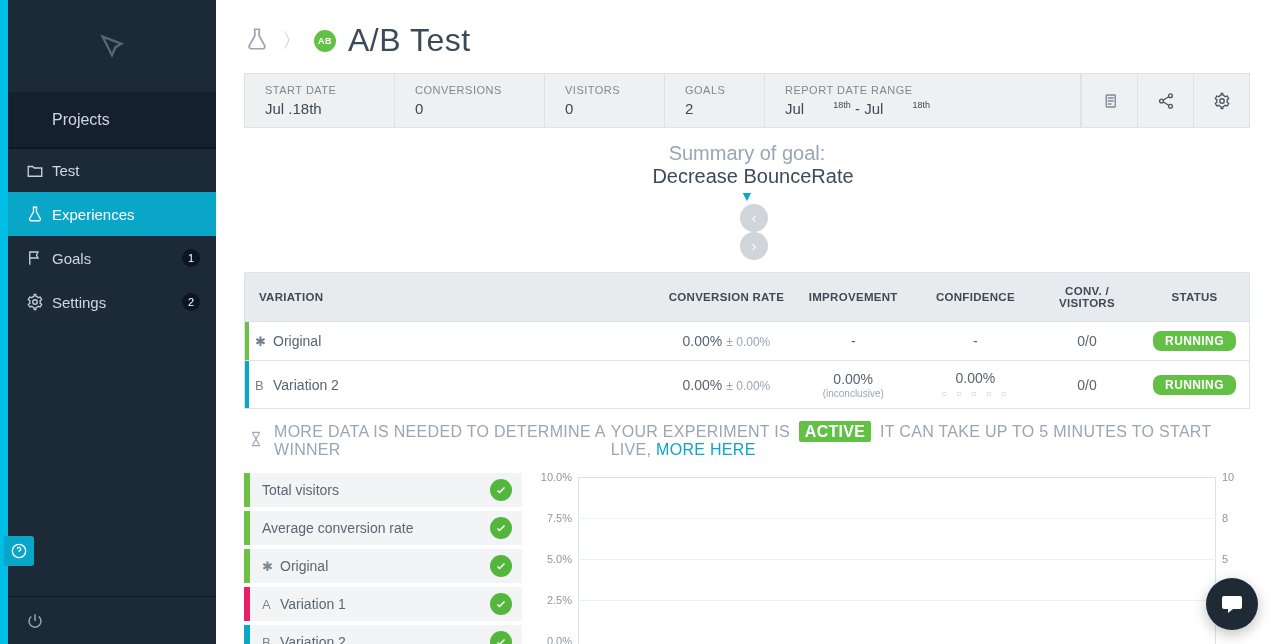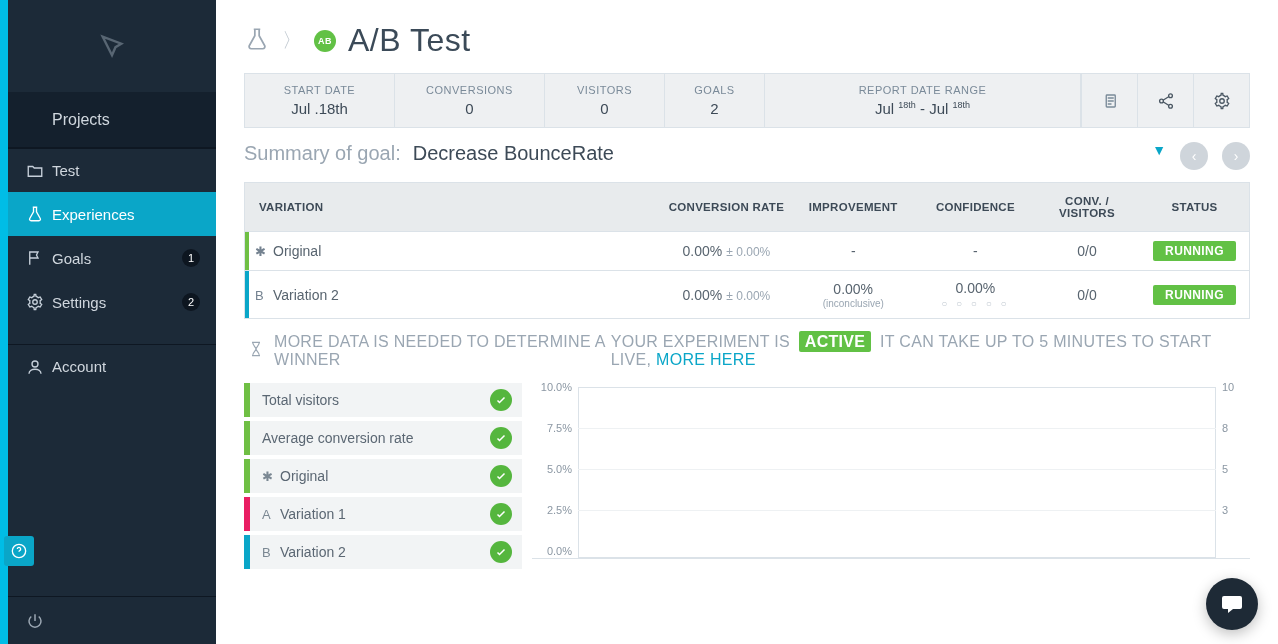--- a/index.html
+++ b/index.html
@@ -45,49 +45,49 @@
   
   .main{flex:1;height:644px;overflow:hidden;padding:0 0 0 0;}
   .content{padding:22px 28px 0 28px;}
 
   .bc{display:flex;align-items:center;gap:12px;margin-bottom:14px;}
   .bc .flask svg{stroke:#9aa6b2;}
   .bc .chev{color:#c0c8d0;font-size:20px;}
   .ab-badge{width:22px;height:22px;border-radius:50%;background:var(--run);color:#fff;font-size:9px;font-weight:700;display:flex;align-items:center;justify-content:center;letter-spacing:.5px;}
   .title{font-size:32px;font-weight:300;color:#3b4a58;letter-spacing:.5px;}
 
-  .stats{display:flex;background:var(--panel);border:1px solid var(--border);margin-bottom:14px;text-align:center;}
+  .stats{display:flex;background:var(--panel);border:1px solid var(--border);margin-bottom:14px;}
   .stat{padding:10px 20px;border-right:1px solid var(--border);min-width:150px;}
   .stat.report{flex:1;}
   .stat .lbl{font-size:11px;letter-spacing:.5px;color:var(--ink-light);margin-bottom:4px;}
   .stat .val{font-size:15px;color:var(--ink);}
-  .stat sup{font-size:9px;vertical-align:super;}
+  .stat sup{font-size:9px;vertical-align:super;margin-left:25px;}
   .stat-actions{display:flex;}
   .sa{width:56px;display:flex;align-items:center;justify-content:center;border-left:1px solid var(--border);color:#6b7a89;cursor:pointer;}
 
-  .summary-row{display:flex;align-items:flex-start;margin:6px 0 12px;}
+  .summary-row{display:flex;align-items:center;margin:6px 0 12px;flex-direction:column;}
   .summary-row .s-lbl{font-size:20px;color:var(--ink-lighter);font-weight:300;}
   .summary-row .s-goal{font-size:20px;color:var(--ink);margin-left:12px;font-weight:300;}
   .summary-row .spacer{flex:1;}
   .tri{color:var(--active);font-size:14px;cursor:pointer;}
   .nav-circle{width:28px;height:28px;border-radius:50%;background:#cfd5db;color:#fff;display:flex;align-items:center;justify-content:center;margin-left:14px;font-size:14px;cursor:pointer;}
 
   
   table{width:100%;border-collapse:collapse;border:1px solid var(--border);}
   th{background:var(--hdr);font-size:11.5px;letter-spacing:.3px;color:var(--ink);text-align:center;padding:12px 4px;border-bottom:1px solid var(--border);font-weight:600;}
   th.variation{text-align:left;padding-left:14px;width:450px;}
   td{padding:9px 10px;font-size:14px;color:#58646f;text-align:center;border-top:1px solid var(--border);}
   td.variation{text-align:left;position:relative;}
   tr.row-alt td{background:var(--row-alt);}
   .vbar{position:absolute;left:0;top:0;bottom:0;width:4px;}
   .vprefix{color:#748290;font-size:13px;margin-right:6px;display:inline-block;min-width:12px;}
   .pm{font-size:12px;color:#9aa6b2;margin-left:4px;}
   .sub{font-size:10px;color:#9aa6b2;display:block;margin-top:1px;}
   .dots{letter-spacing:3px;color:#c2cad2;font-size:10px;display:block;margin-top:2px;}
-  .status-badge{display:inline-block;background:var(--run);color:#fff;font-size:12px;font-weight:600;padding:3px 12px;border-radius:2px;letter-spacing:.4px;}
+  .status-badge{display:inline-block;background:var(--run);color:#fff;font-size:12px;font-weight:600;padding:3px 12px;border-radius:8px;letter-spacing:.4px;}
 
   .infobar{display:flex;align-items:center;font-size:16px;color:var(--ink-lighter);padding:14px 4px 14px 4px;letter-spacing:.3px;}
   .infobar .left{display:flex;align-items:center;gap:10px;}
   .infobar .right{margin-left:auto;}
   .infobar .active-pill{background:var(--run);color:#fff;padding:2px 6px;border-radius:2px;font-weight:600;margin:0 4px;}
   .infobar a{color:#0aa6c8;text-decoration:none;}
 
   
   .chart-wrap{display:flex;gap:10px;}
   .legend{width:278px;background:#fff;}
@@ -149,29 +149,20 @@
     </div>
     <div class="nav-item">
       <span class="ico">
         <svg width="18" height="18" viewBox="0 0 24 24" fill="none" stroke-width="1.8">
             <circle cx="12" cy="12" r="3"></circle>
             <path d="M19 12a7 7 0 0 0-.2-1.7l2.1-1.6-2-3.4-2.5 1a7 7 0 0 0-2.9-1.7L13 2h-2l-.5 2.6a7 7 0 0 0-2.9 1.7l-2.5-1-2 3.4 2.1 1.6A7 7 0 0 0 5 12c0 .6.1 1.1.2 1.7l-2.1 1.6 2 3.4 2.5-1a7 7 0 0 0 2.9 1.7L11 22h2l.5-2.6a7 7 0 0 0 2.9-1.7l2.5 1 2-3.4-2.1-1.6c.1-.6.2-1.1.2-1.7z"></path>
           </svg>
       </span>
       <span>Settings</span>
       <span class="count">2</span>
-    </div>
-    <div class="nav-item sep-above" style="margin-top:20px">
-      <span class="ico">
-        <svg width="18" height="18" viewBox="0 0 24 24" fill="none" stroke-width="1.8">
-            <circle cx="12" cy="8" r="4"></circle>
-            <path d="M4 21c0-4 4-6 8-6s8 2 8 6"></path>
-          </svg>
-      </span>
-      <span>Account</span>
     </div>
   </nav>
 
   <div class="help-btn">
     <svg width="16" height="16" viewBox="0 0 24 24" fill="none" stroke="#fff" stroke-width="2">
         <circle cx="12" cy="12" r="10"></circle>
         <path d="M9.5 9a2.5 2.5 0 1 1 3.5 2.3c-.8.4-1 1-1 1.7M12 17h.01"></path>
       </svg>
   </div>
 

